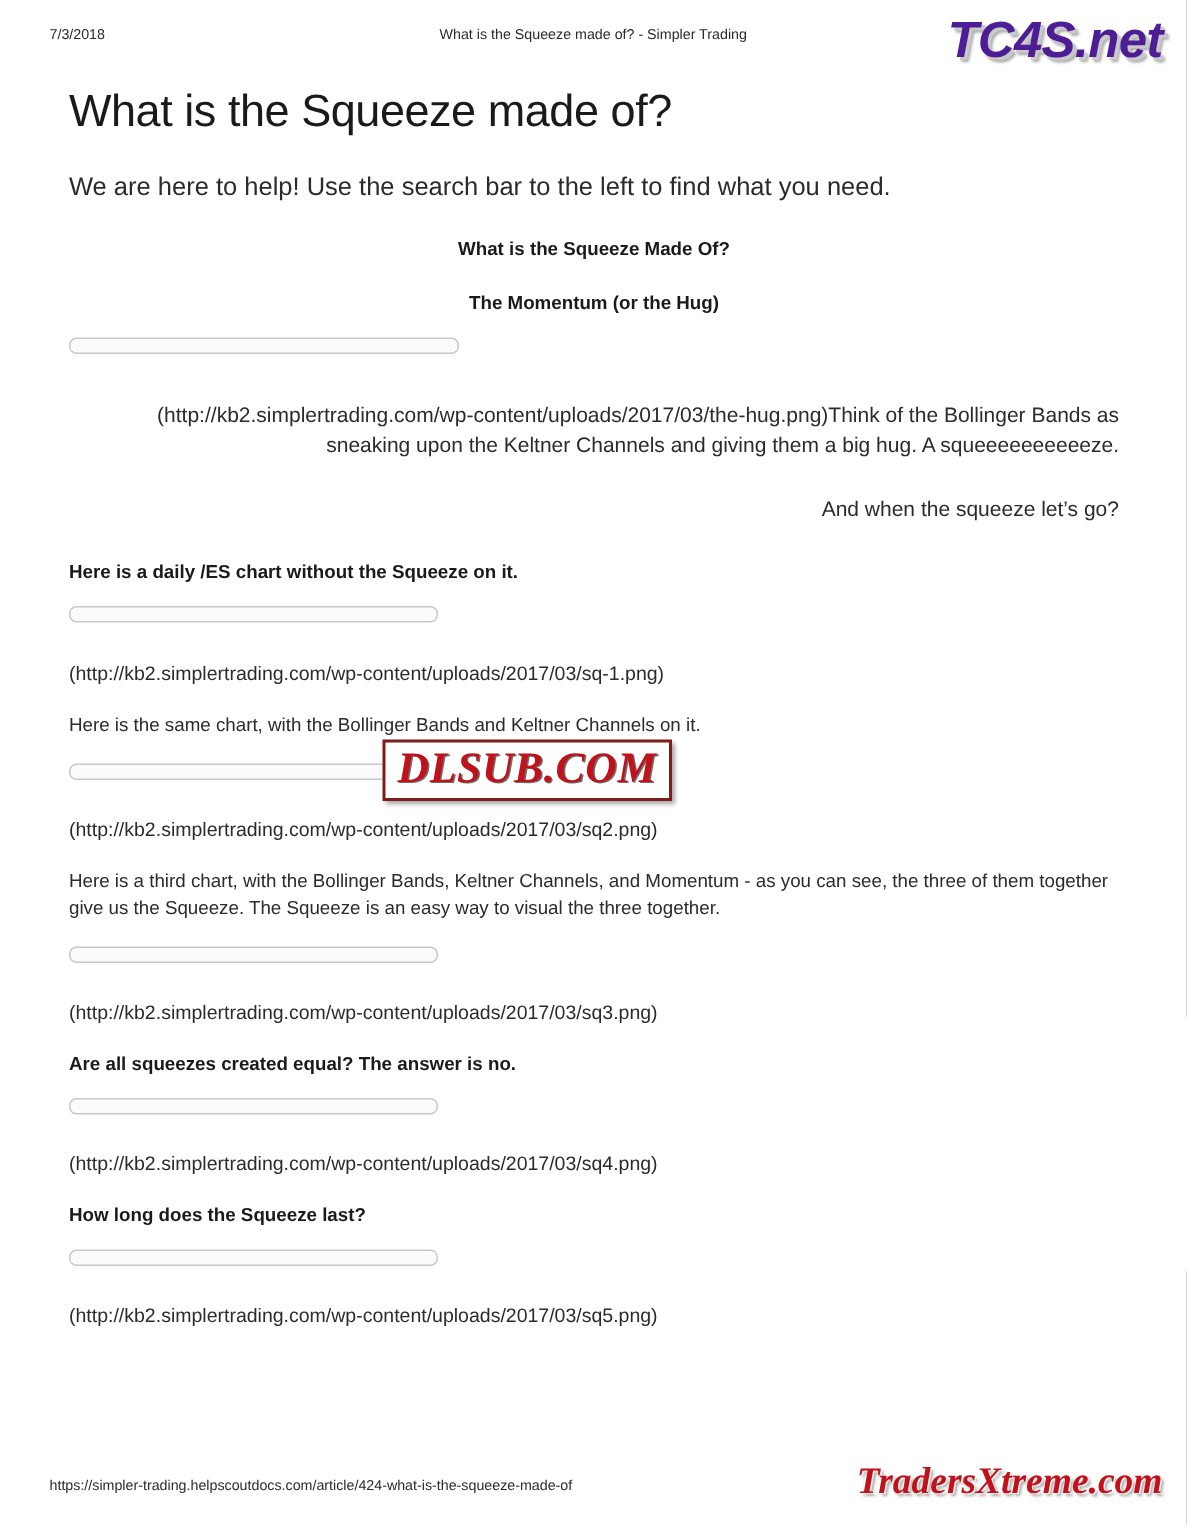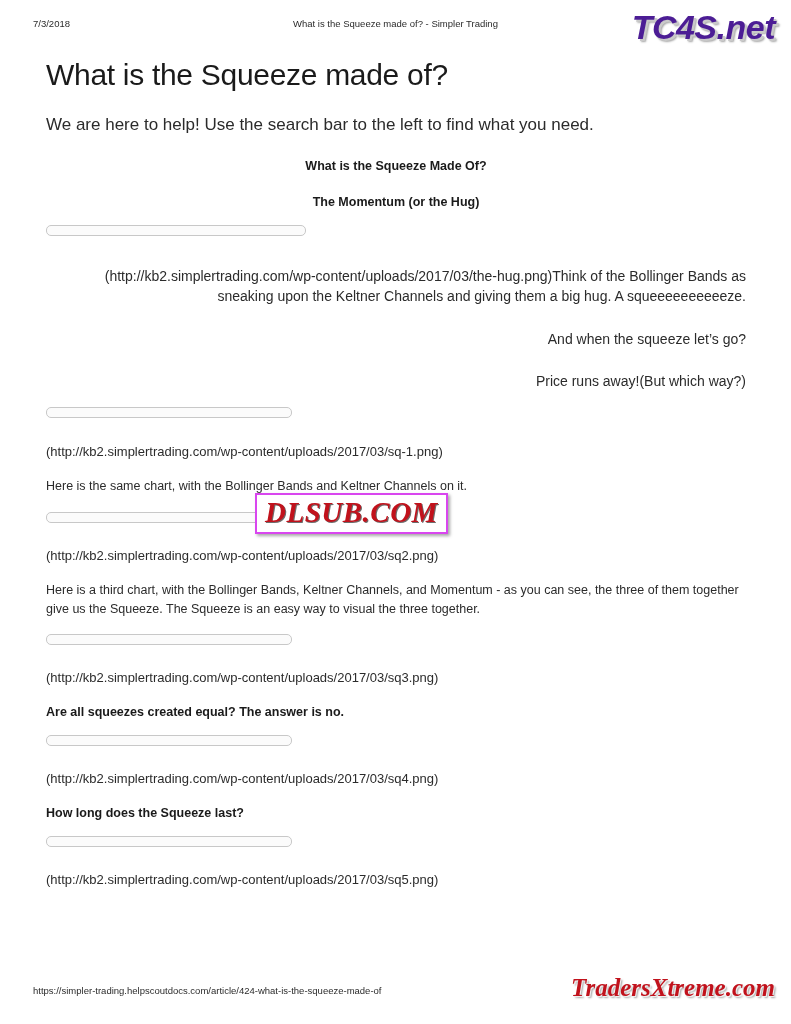--- a/index.html
+++ b/index.html
@@ -128,21 +128,21 @@
   .wm-dlsub {
     position: absolute;
     left: 255px;
     top: 493px;
     font-family: "Liberation Serif", serif;
     font-size: 29px;
     font-weight: bold;
     font-style: italic;
     color: #c1121c;
     background: #ffffff;
-    border: 2px solid #d946ef;
+    border: 2px solid #7f1d1d;
     padding: 1px 8px 3px 8px;
     letter-spacing: 0.5px;
     text-shadow: 1px 1px 0 #6d6d6d;
     box-shadow: 2px 2px 3px rgba(0,0,0,0.35);
   }
 
   
   .page-footer {
     position: absolute;
     left: 0;
@@ -191,22 +191,22 @@
     <p class="center-bold">What is the Squeeze Made Of?</p>
 
     <p class="center-bold second">The Momentum (or the Hug)</p>
 
     <div class="img-placeholder w-wide"></div>
 
     <p class="center-text" style="margin-top:30px;">(http://kb2.simplertrading.com/wp-content/uploads/2017/03/the-hug.png)Think of the Bollinger Bands as sneaking upon the Keltner Channels and giving them a big hug. A squeeeeeeeeeeze.</p>
 
     <p class="center-text">And when the squeeze let’s go?</p>
 
-    <p class="center-text">Price runs away!(But which way?)</p>
-
+
+    <p class="bold-left" style="margin-top:25px;">Here is a daily /ES chart without the Squeeze on it.</p>
 
     <div class="img-placeholder w-wide2"></div>
 
     <p class="link-text" style="margin-top:26px;">(http://kb2.simplertrading.com/wp-content/uploads/2017/03/sq-1.png)</p>
 
     <p class="body-text">Here is the same chart, with the Bollinger Bands and Keltner Channels on it.</p>
 
     <div class="img-placeholder w-wide2"></div>
 
     <p class="link-text" style="margin-top:25px;">(http://kb2.simplertrading.com/wp-content/uploads/2017/03/sq2.png)</p>

